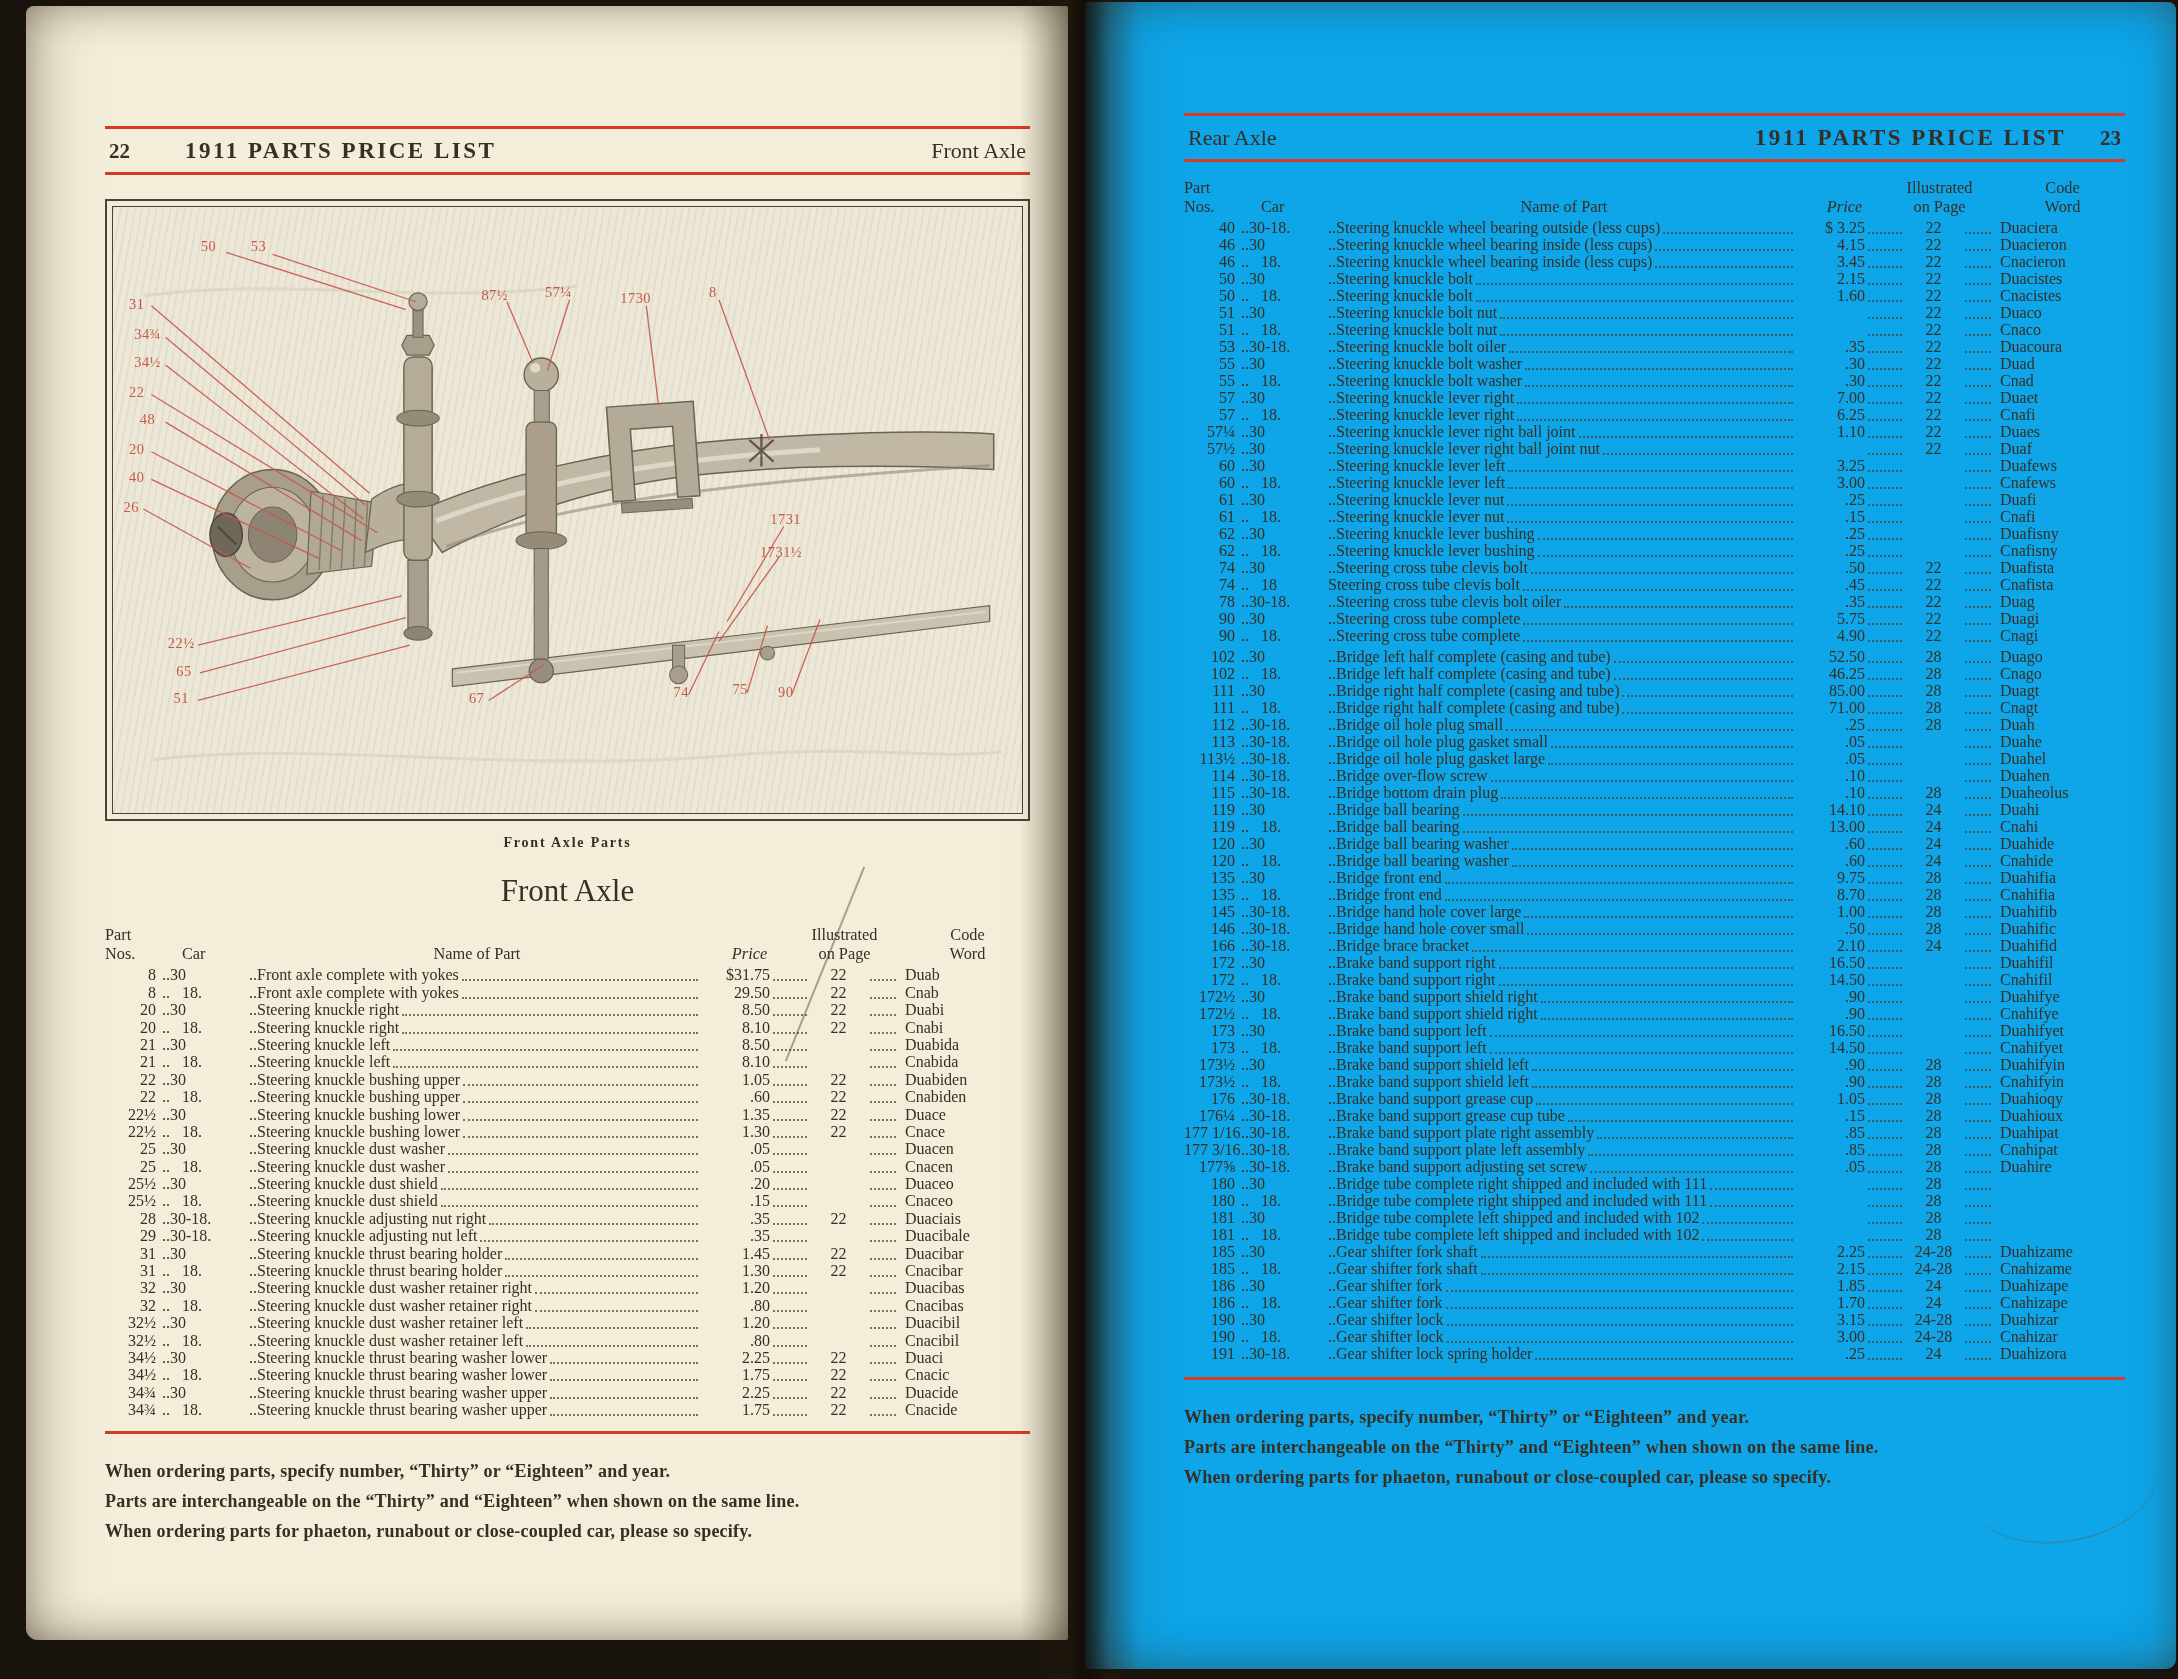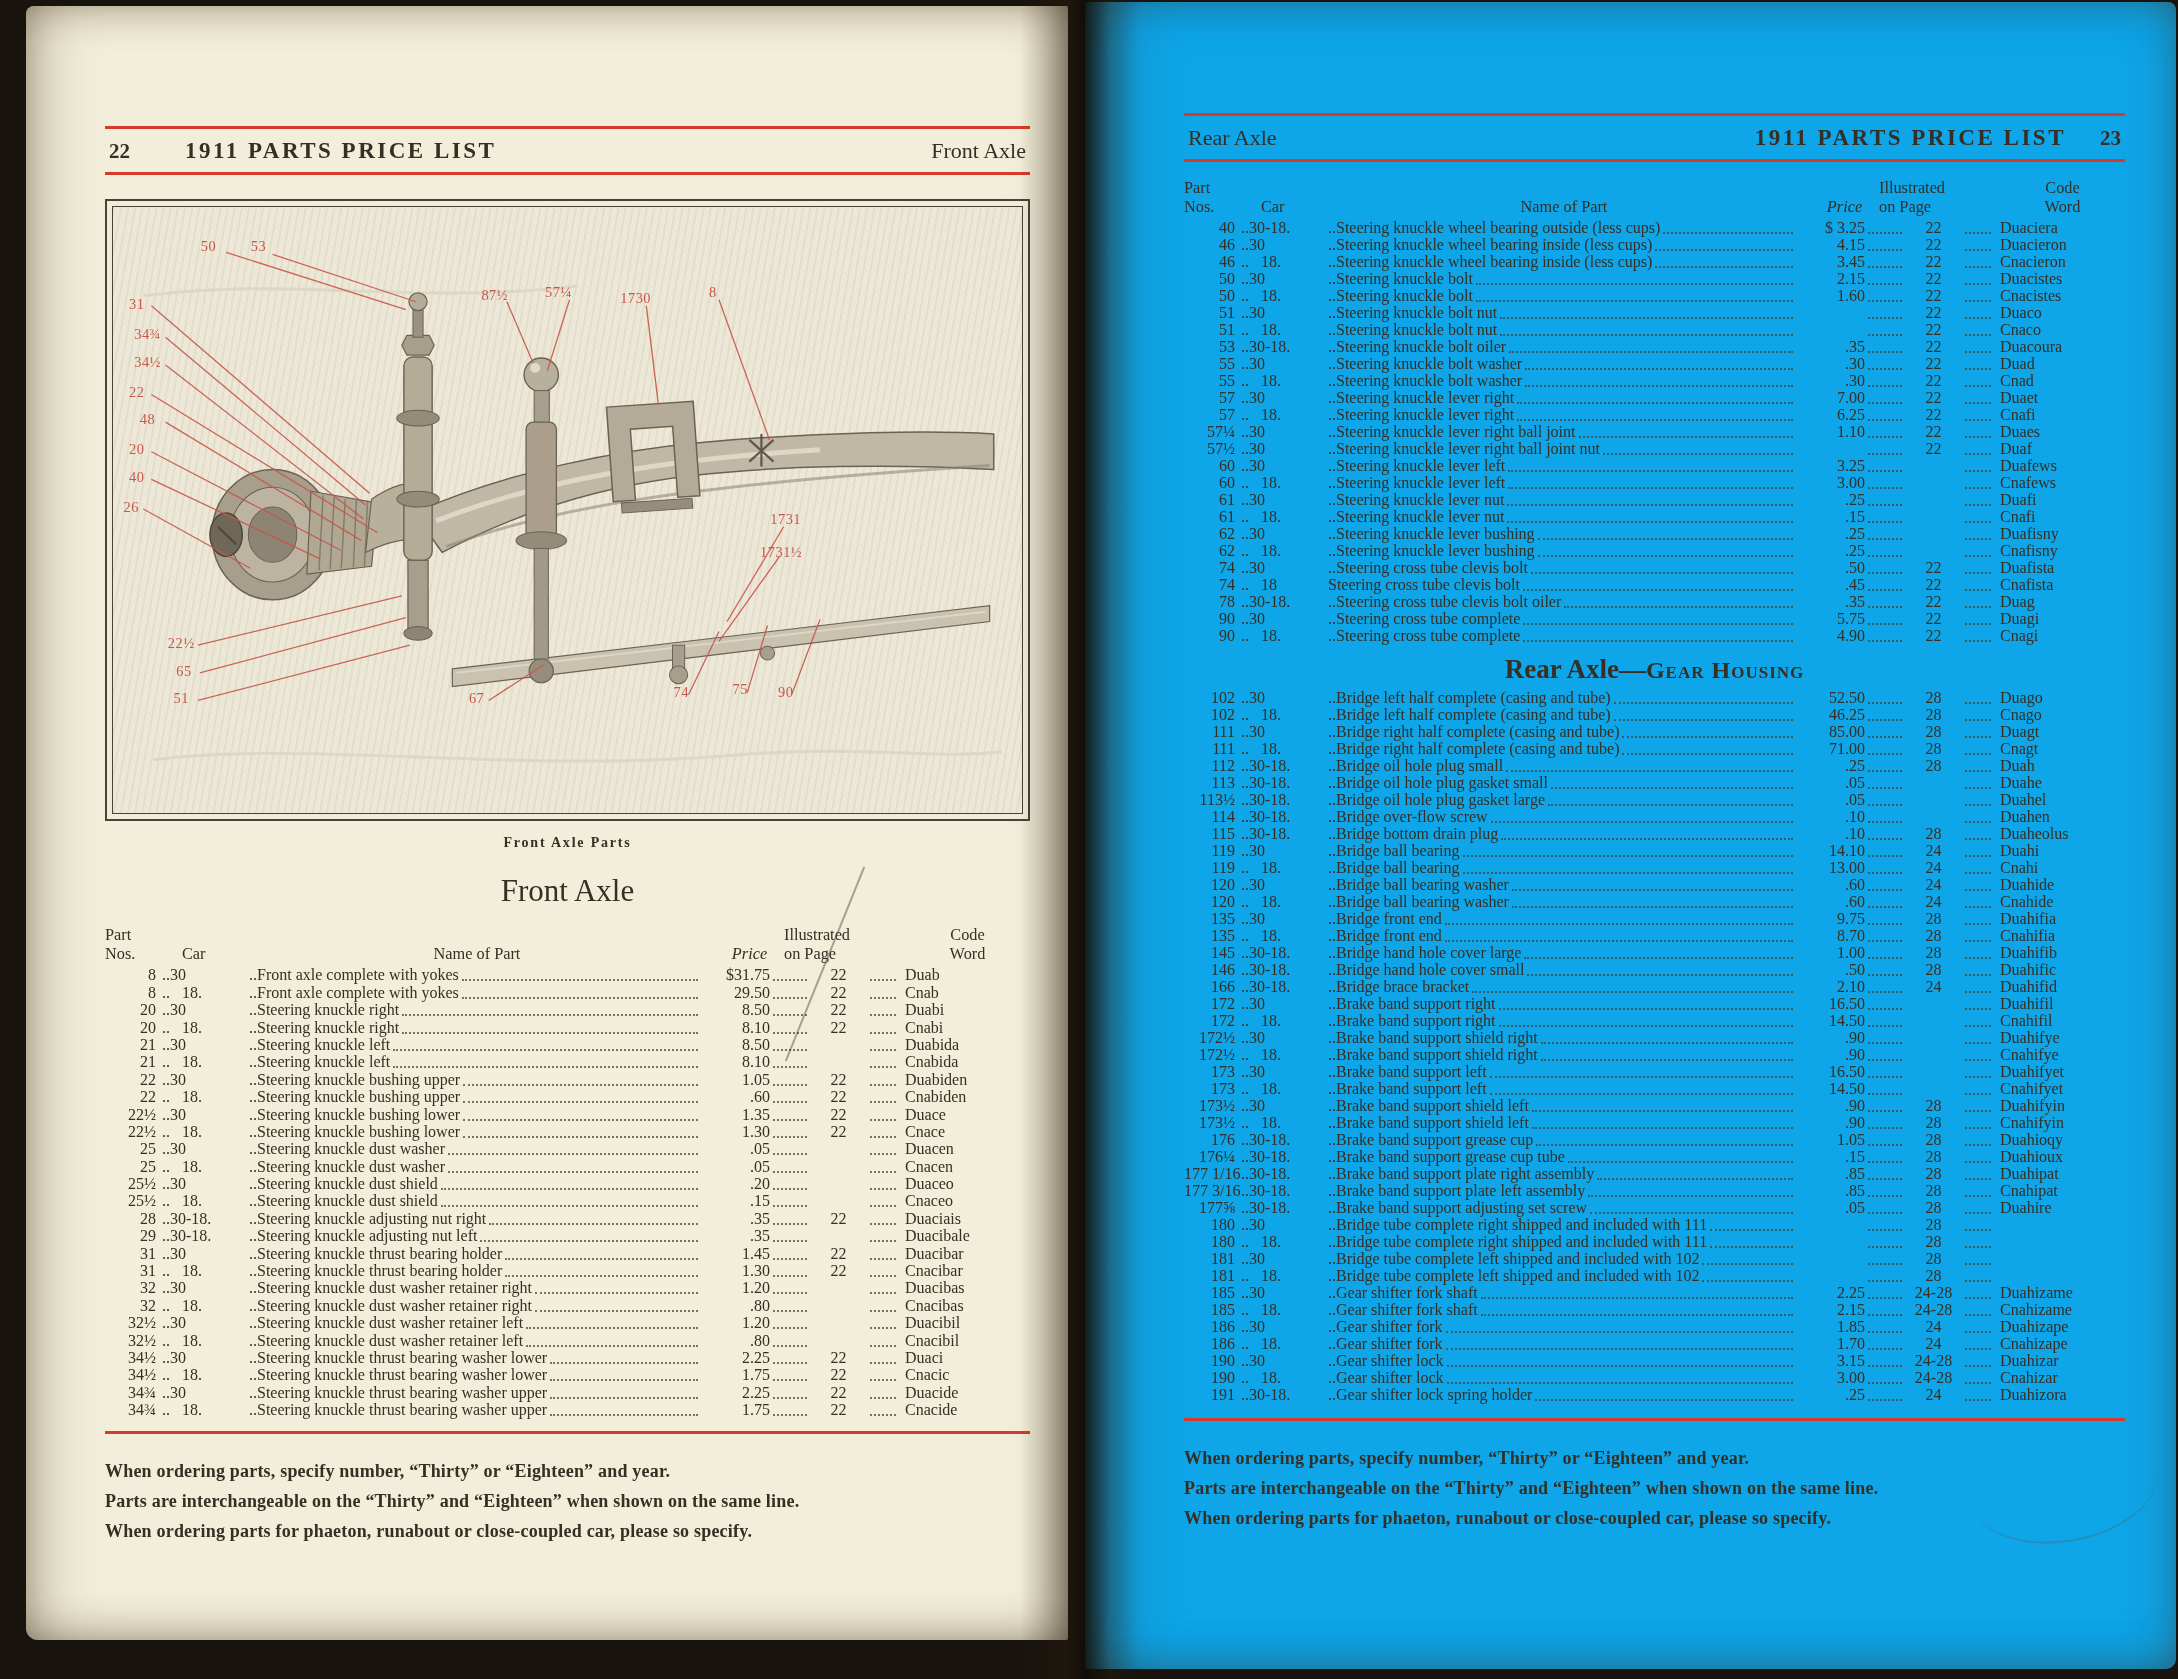--- a/index.html
+++ b/index.html
@@ -61,21 +61,21 @@
 
   .sec-title{margin-top:22px;text-align:center;font-size:31px;}
   .sec-title2{margin:9px 0 5px;text-align:center;font-size:27px;font-weight:bold;}
   .sec-title2 .sub{font-variant:small-caps;font-weight:600;font-size:24px;letter-spacing:1px;}
 
   .thead{display:flex;align-items:flex-end;margin-top:16px;font-size:16.3px;line-height:19px;}
   .h-part{width:51px;white-space:pre-line;}
   .h-car{width:87px;padding-left:26px;}
   .h-name{flex:1;text-align:center;padding-right:30px;}
   .h-price{width:69px;text-align:center;font-style:italic;}
-  .h-page{width:121px;text-align:left;white-space:pre-line;}
+  .h-page{width:121px;text-align:center;white-space:pre-line;}
   .h-code{width:125px;text-align:center;white-space:pre-line;}
 
   .tbody{margin-top:4px;}
   .prow{display:flex;align-items:flex-end;font-size:16px;}
   .page-left .prow{height:17.4px;}
   .page-right .prow{height:17px;}
   .c-part{width:51px;text-align:right;white-space:pre;flex:none;}
   .c-car{width:87px;white-space:pre;padding-left:6px;flex:none;}
   .c-name{white-space:nowrap;flex:none;}
   .c-price{width:69px;text-align:right;white-space:pre;flex:none;}
@@ -834,23 +834,20 @@
             <span class="c-name">..Steering cross tube complete</span>
             <span class="lead"></span>
             <span class="c-price">4.90</span>
             <span class="lead l-a"></span>
             <span class="c-page">22</span>
             <span class="lead l-b"></span>
             <span class="c-code">Cnagi</span>
           </div>
         </div>
 
-      <div class="sec-title2">
-        <span>Rear Axle—</span><span class="sub">Gear Housing</span>
-      </div>
 
       <div class="tbody">
           <div class="prow">
             <span class="c-part">102</span>
             <span class="c-car">..30</span>
             <span class="c-name">..Bridge left half complete (casing and tube)</span>
             <span class="lead"></span>
             <span class="c-price">52.50</span>
             <span class="lead l-a"></span>
             <span class="c-page">28</span>

